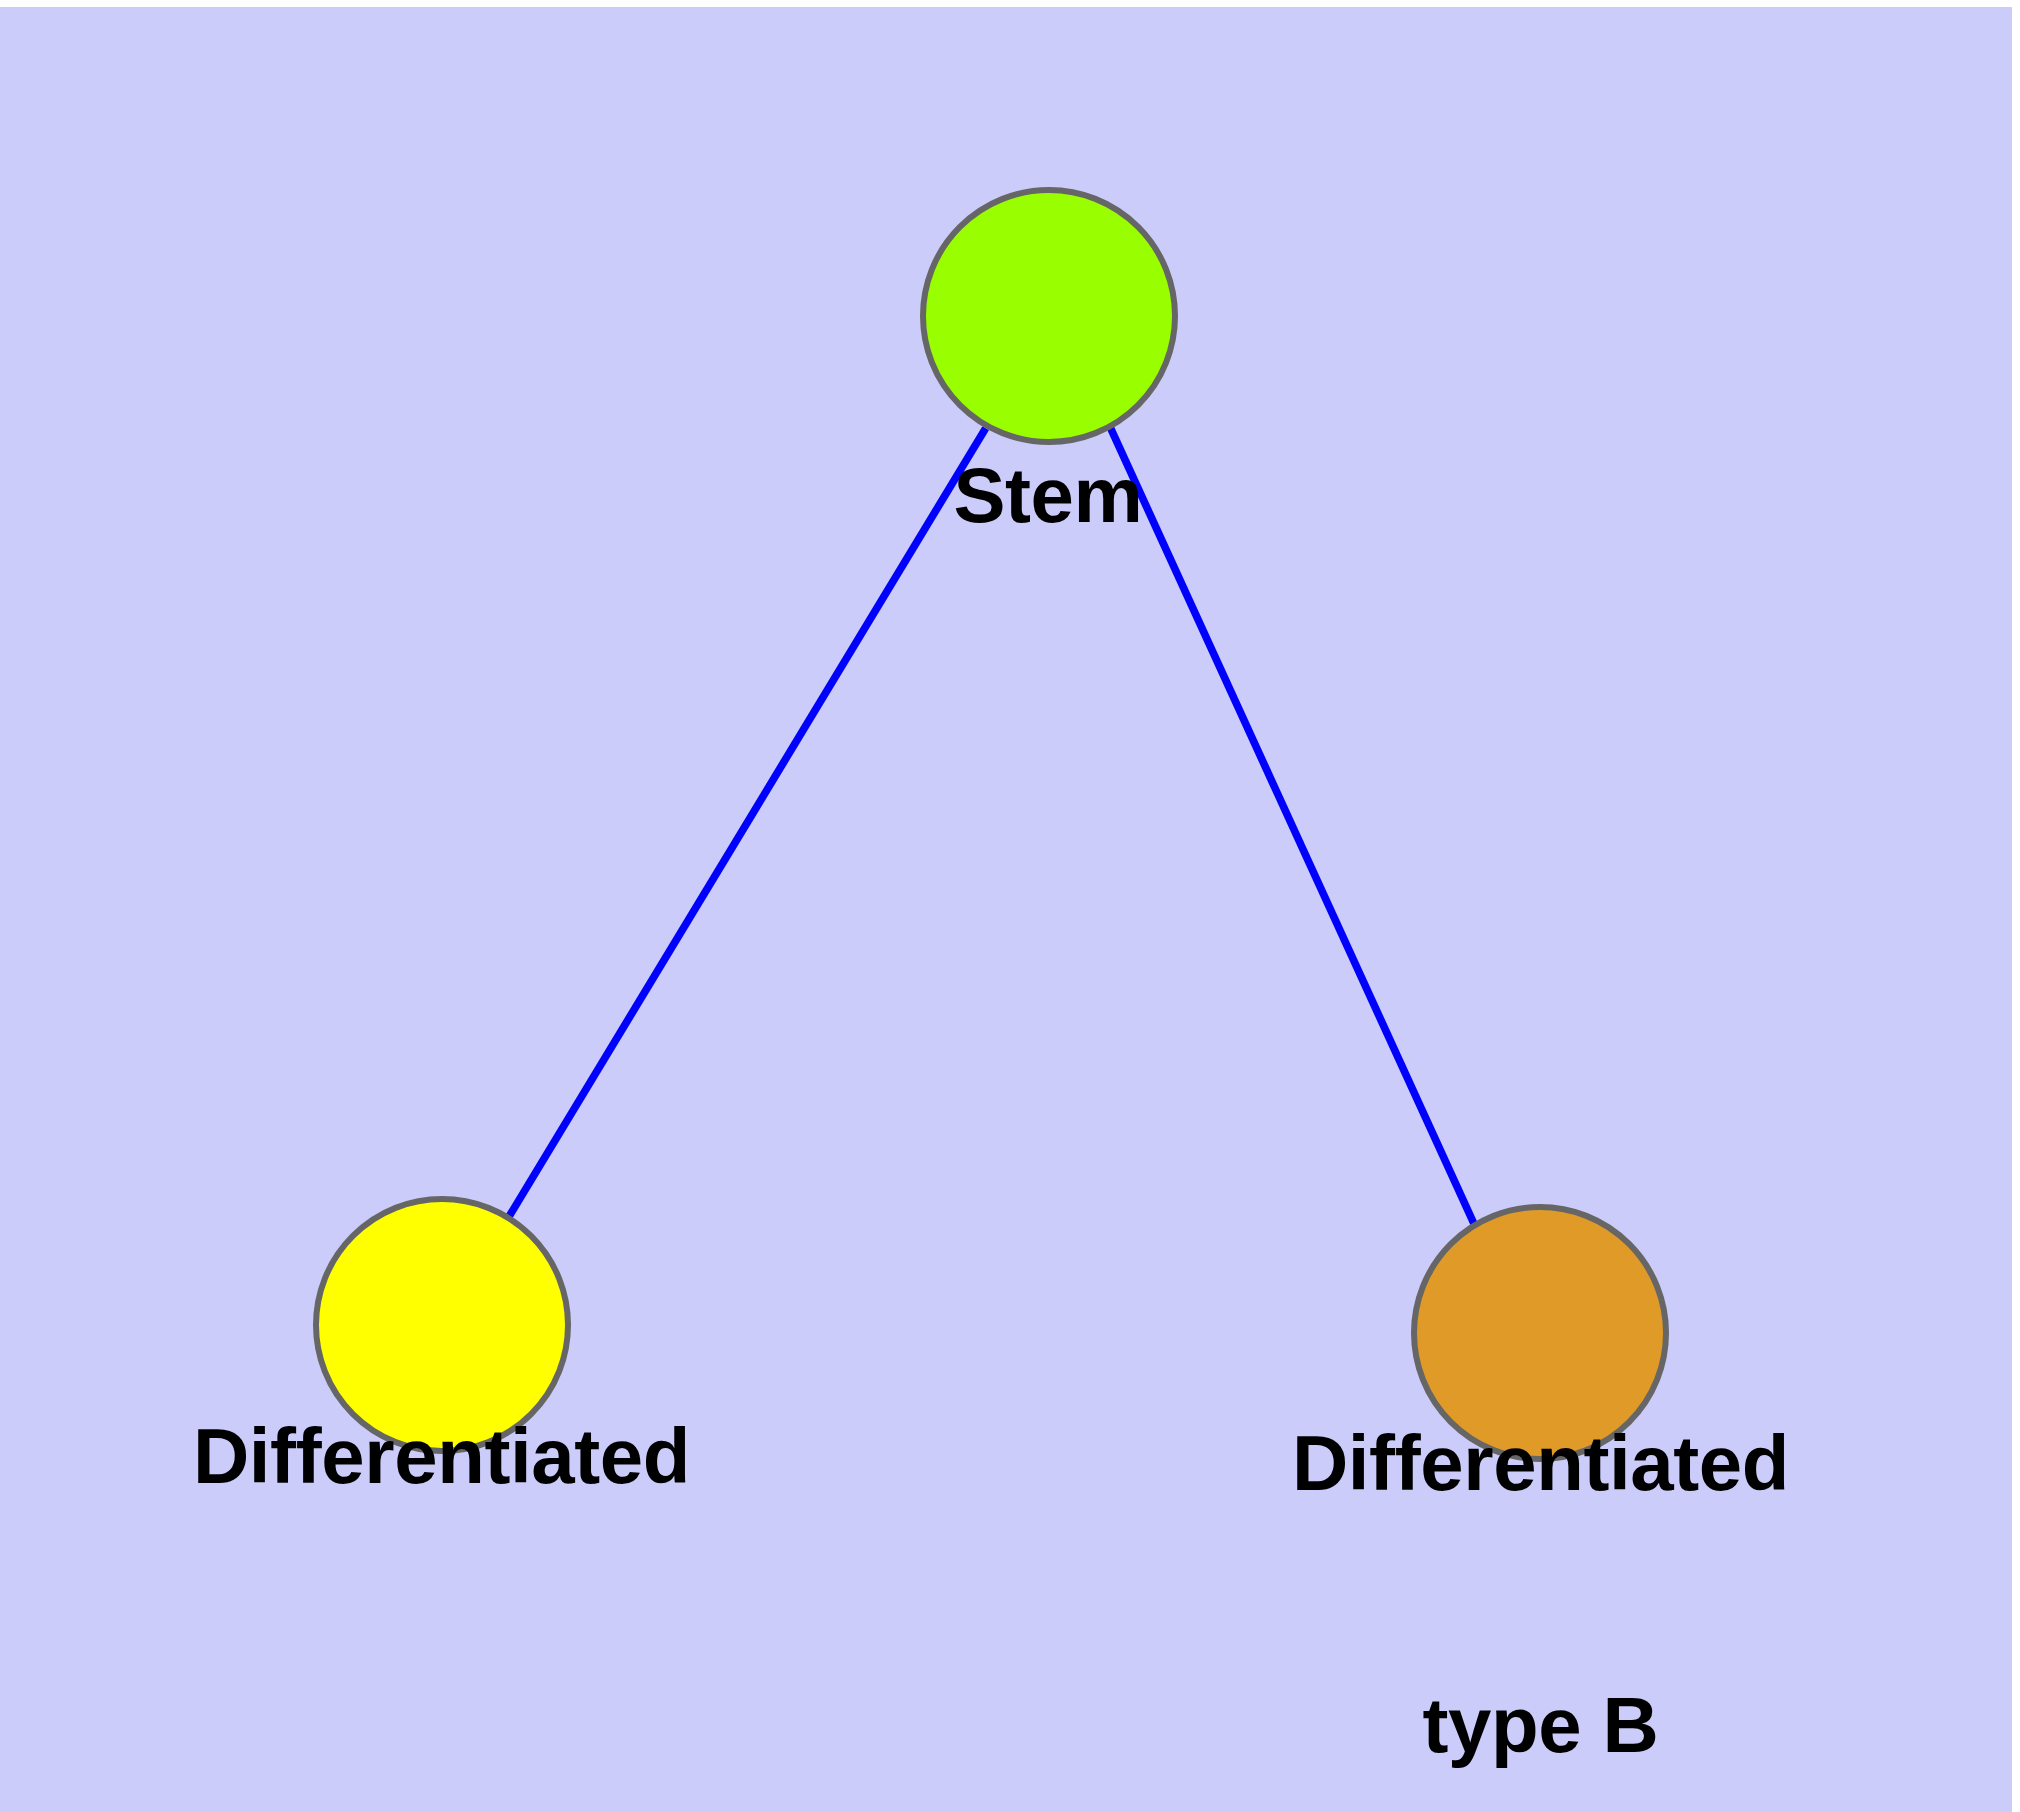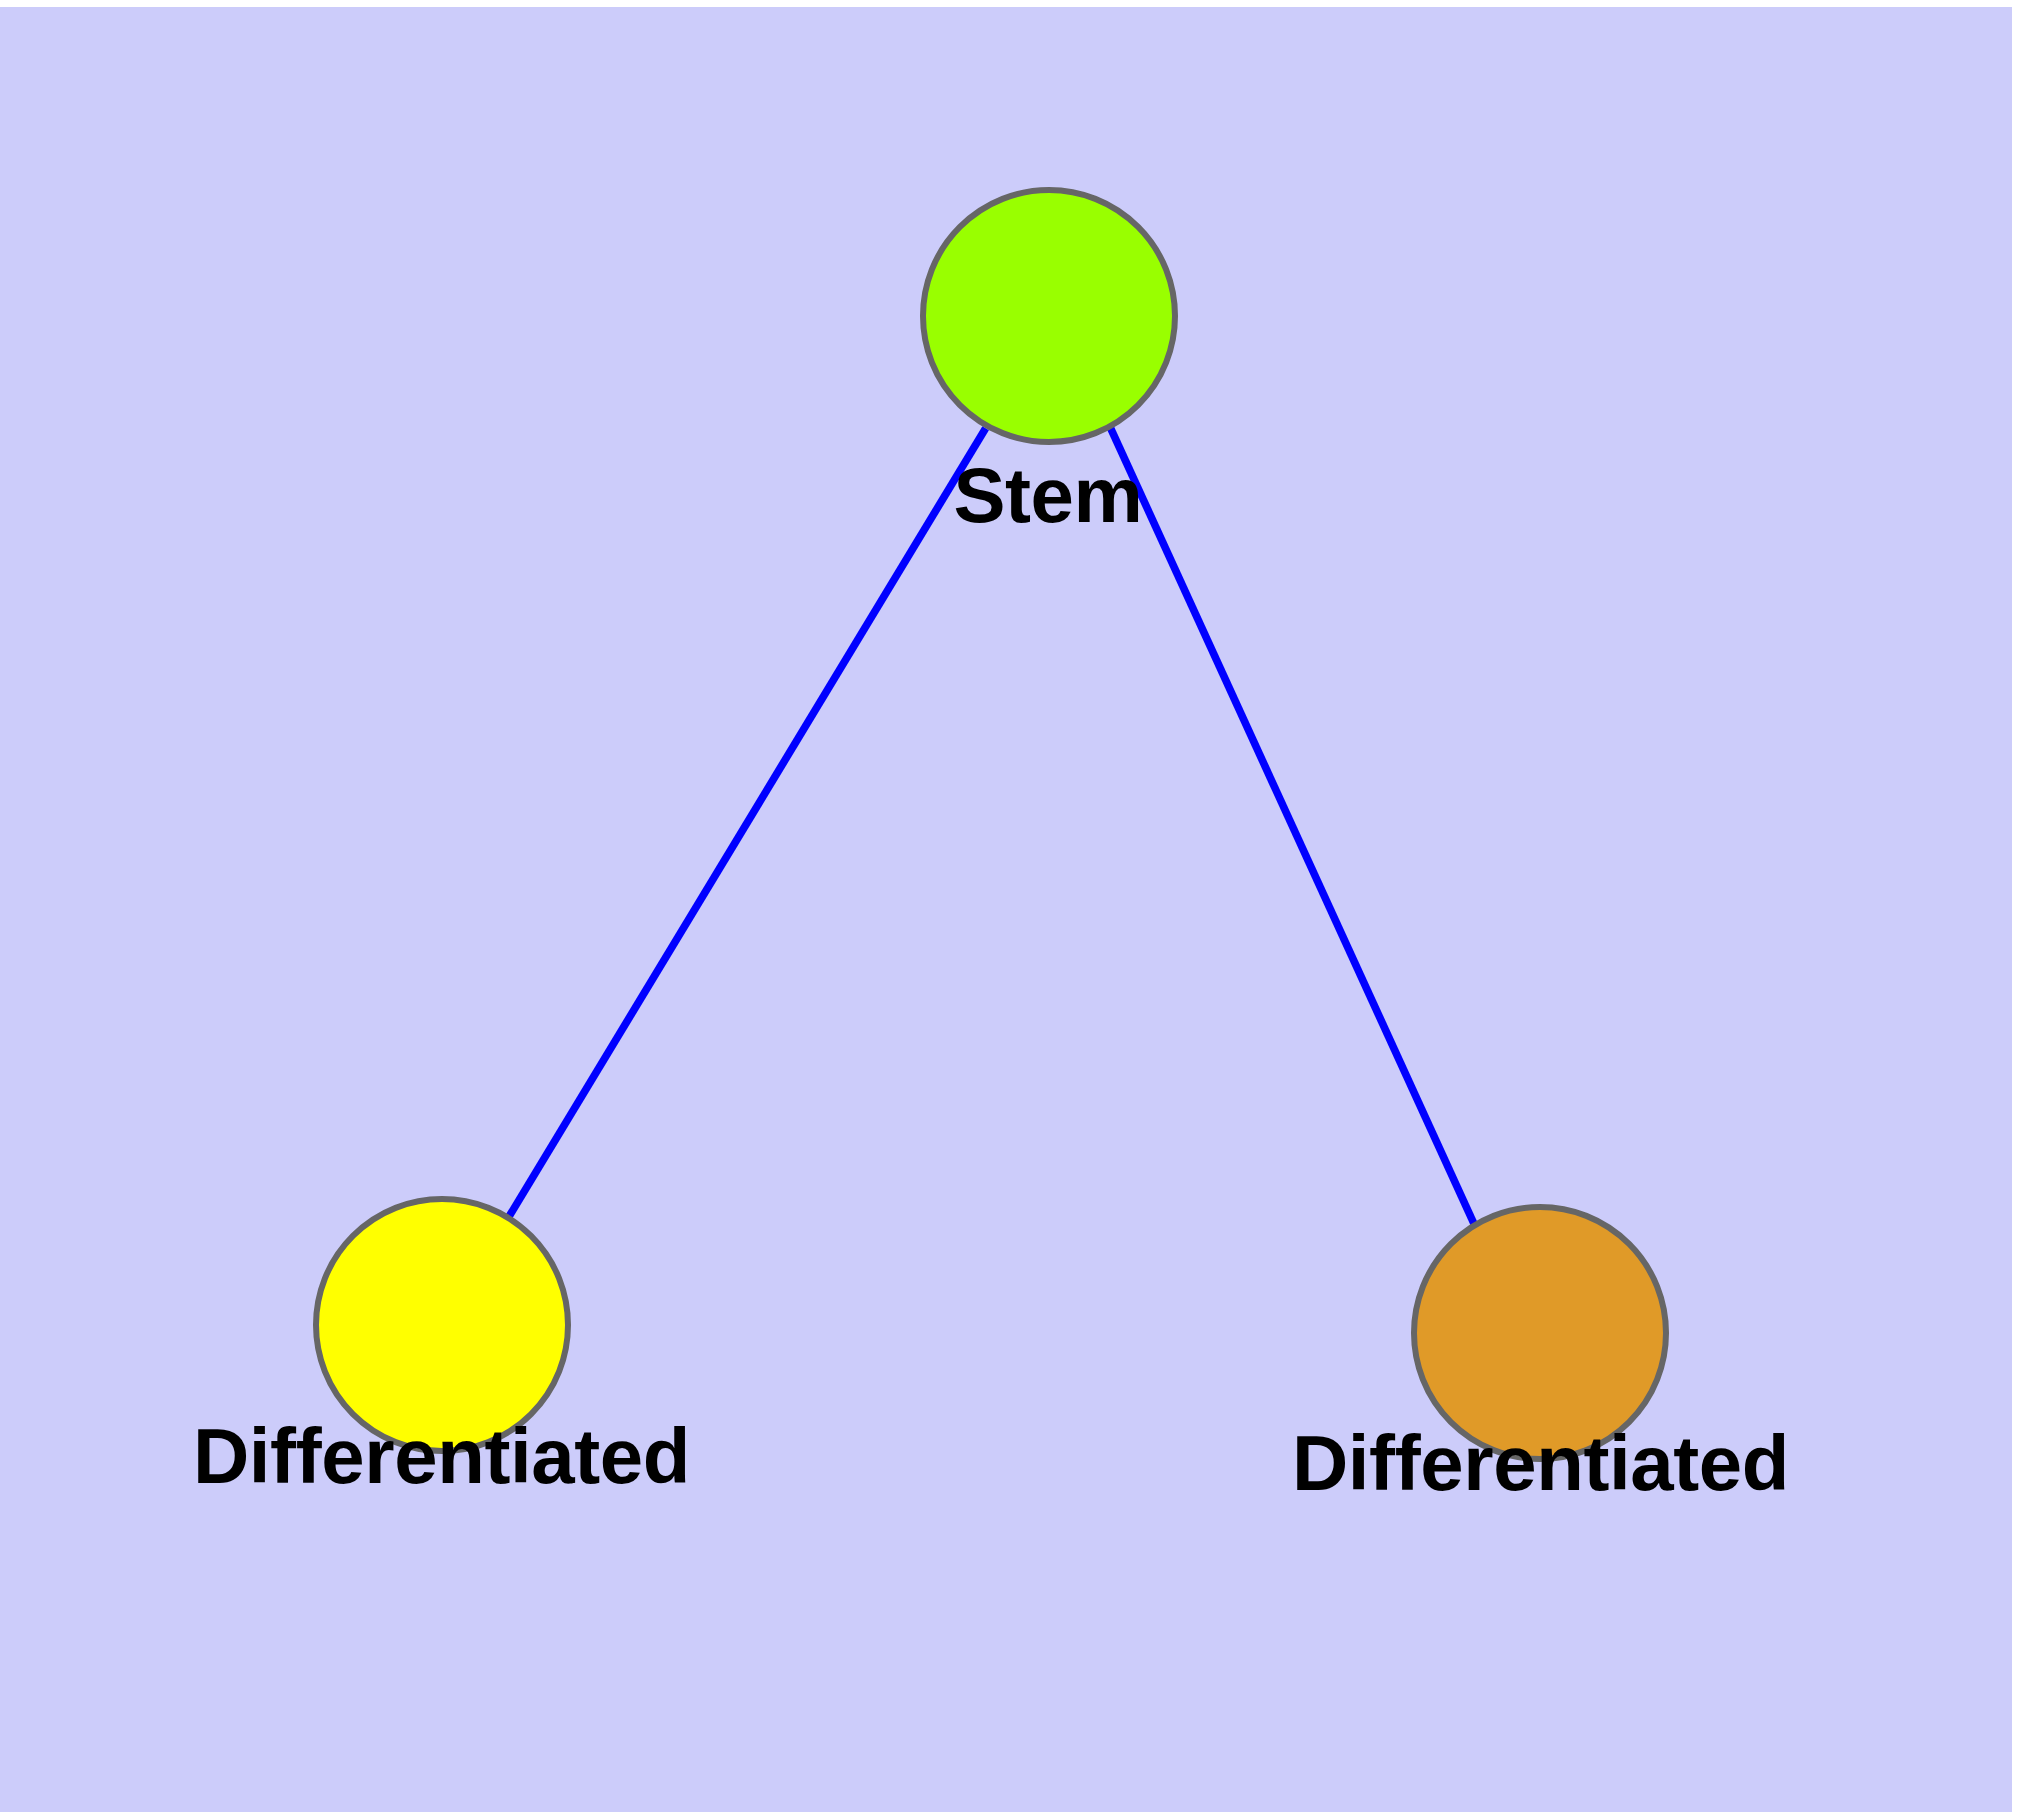--- a/index.html
+++ b/index.html
@@ -111,17 +111,18 @@
     <div class="node-label" id="label-stem">
       <div>Stem</div>
     </div>
 
     <div class="node-label" id="label-diff-a">
       <div>Differentiated</div>
     </div>
 
     <div class="node-label" id="label-diff-b">
       <div>Differentiated</div>
+      <div>type B</div>
     </div>
 
   </div>
 </div>
 
 
 </body></html>

